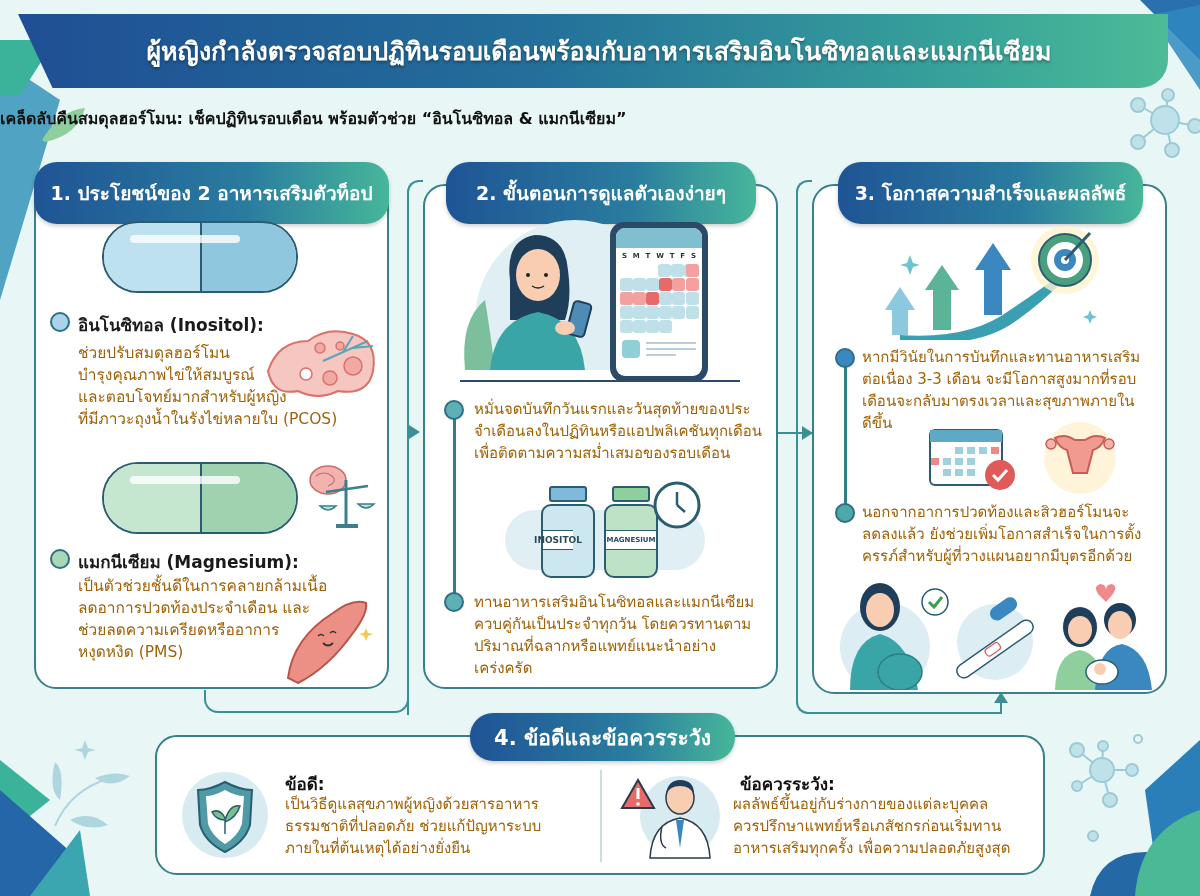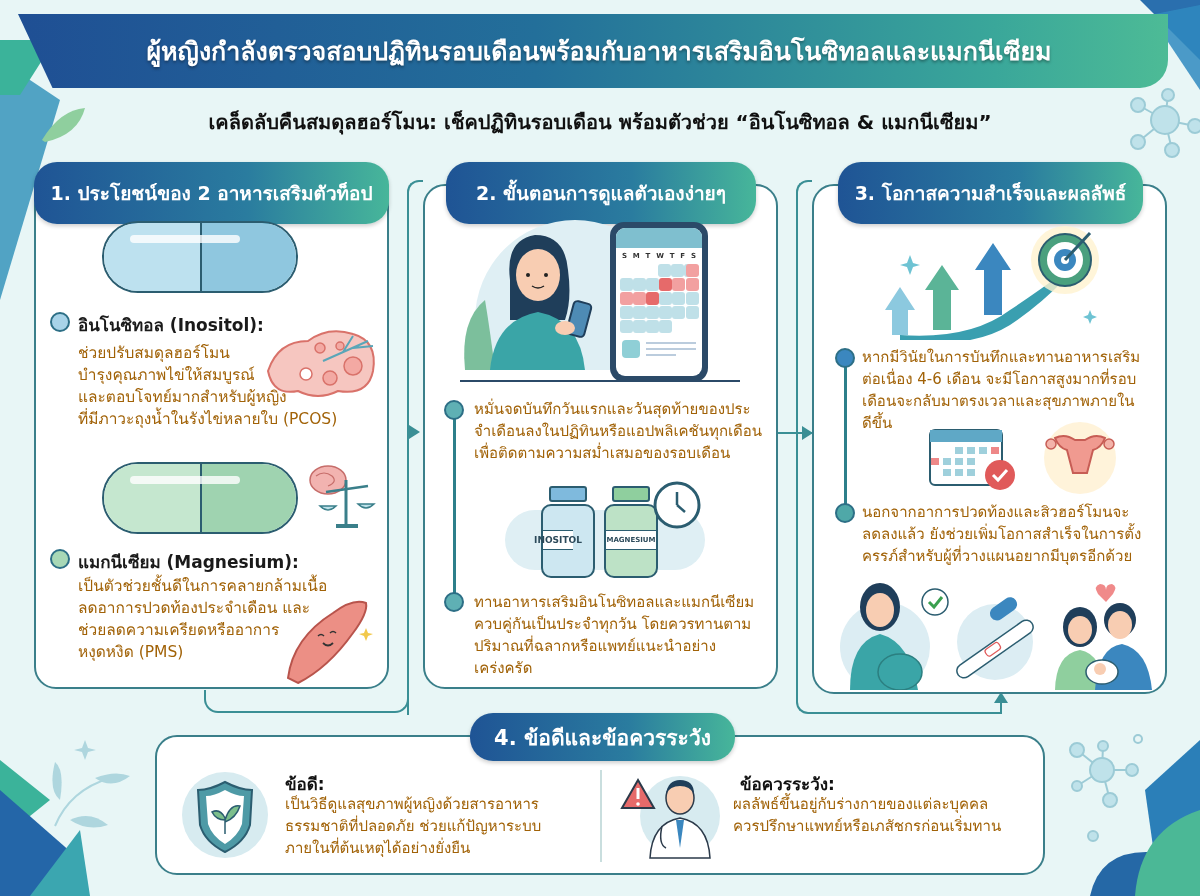--- a/index.html
+++ b/index.html
@@ -19,22 +19,22 @@
     display: flex; align-items: center; justify-content: center;
   }
   .title-bar h1 {
     font-family: "DejaVu Sans", sans-serif;
     color: #fff; font-size: 25px; font-weight: bold;
     text-shadow: 0 2px 3px rgba(0,0,0,0.35);
     letter-spacing: 0px;
     margin-left: 12px;
   }
   .subtitle {
-    position: absolute; left: 0; width: 1200px; top: 106px; text-align: center;
-    font-size: 20px; font-weight: bold; color: #111;
+    position: absolute; left: 0; width: 1200px; top: 106px; 
+    font-size: 16px; font-weight: bold; color: #111;
   }
   .card {
     position: absolute; background: #fff; border: 2.5px solid #3a7f8a;
     border-radius: 22px;
   }
   .card-tab {
     position: absolute; height: 62px; border-radius: 23px;
     background: linear-gradient(90deg, #1f5495 0%, #2a7c9f 60%, #47b69a 100%);
     color: #fff; font-weight: bold; font-size: 19px;
     display: flex; align-items: center; justify-content: center;
@@ -305,21 +305,21 @@
   <circle cx="185" cy="45" r="4" fill="#fff"></circle>
   <line x1="185" y1="45" x2="210" y2="18" stroke="#2b5d70" stroke-width="3"></line>
   <path d="M30 40 L33 48 L40 50 L33 52 L30 60 L27 52 L20 50 L27 48Z" fill="#6ec3d3"></path>
   <path d="M210 95 L212 100 L217 102 L212 104 L210 109 L208 104 L203 102 L208 100Z" fill="#6ec3d3"></path>
 </svg>
 
 <div class="vline" style="left:844px;top:358px;height:155px;"></div>
 <div class="dot" style="left:835px;top:348px;background:#3b87bf;"></div>
 <div class="para" style="left:862px;top:346px;font-size:15px;">
   <div>หากมีวินัยในการบันทึกและทานอาหารเสริม</div>
-  <div>ต่อเนื่อง 4-6 เดือน จะมีโอกาสสูงมากที่รอบ</div>
+  <div>ต่อเนื่อง 3-3 เดือน จะมีโอกาสสูงมากที่รอบ</div>
   <div>เดือนจะกลับมาตรงเวลาและสุขภาพภายใน</div>
   <div>ดีขึ้น</div>
 </div>
 <svg style="position:absolute;left:925px;top:425px;" width="95" height="70">
   <rect x="5" y="5" width="72" height="55" rx="5" fill="#fff" stroke="#2b5d70" stroke-width="2"></rect>
   <rect x="5" y="5" width="72" height="12" fill="#5fa8c6"></rect>
   <g fill="#9fd0dc">
       <rect x="30" y="22" width="8" height="7"></rect>
       <rect x="42" y="22" width="8" height="7"></rect>
       <rect x="54" y="22" width="8" height="7"></rect>
@@ -397,13 +397,14 @@
   <ellipse cx="62" cy="30" rx="14" ry="16" fill="#f8cdb2" stroke="#2b3a4a" stroke-width="1.5"></ellipse>
   <path d="M48 26 Q50 12 62 12 Q76 12 76 26 Q72 18 62 18 Q52 18 48 26Z" fill="#1f3e5a"></path>
   <path d="M32 90 Q34 55 62 50 Q90 55 92 90Z" fill="#fff" stroke="#2b3a4a" stroke-width="1.5"></path>
   <path d="M58 52 L62 80 L66 52Z" fill="#3b87bf"></path>
   <path d="M44 58 Q40 76 48 80" stroke="#2b3a4a" stroke-width="1.5" fill="none"></path>
 </svg>
 <div class="sub-head" style="left:740px;top:770px;">ข้อควรระวัง:</div>
 <div class="para" style="left:733px;top:793px;font-size:15px;">
   <div>ผลลัพธ์ขึ้นอยู่กับร่างกายของแต่ละบุคคล</div>
   <div>ควรปรึกษาแพทย์หรือเภสัชกรก่อนเริ่มทาน</div>
+  <div>อาหารเสริมทุกครั้ง เพื่อความปลอดภัยสูงสุด</div>
 </div>
 
 </body></html>

